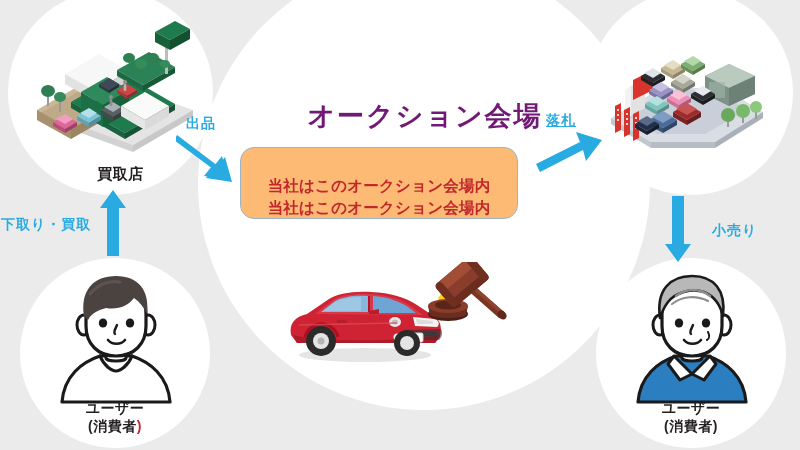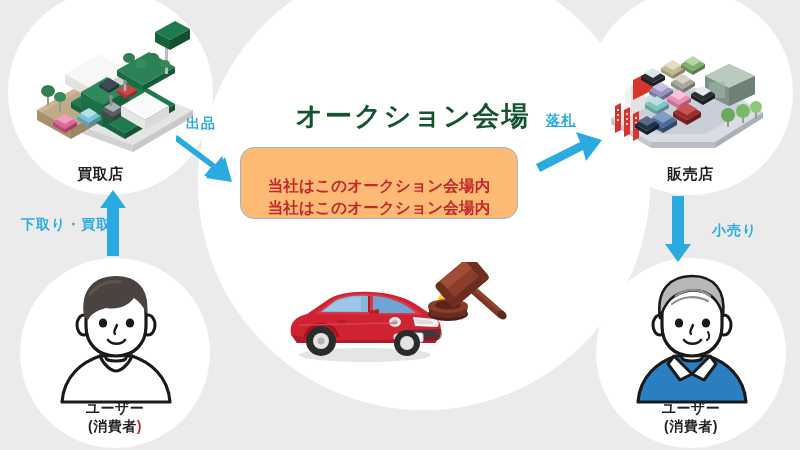--- a/index.html
+++ b/index.html
@@ -32,36 +32,36 @@
   .node-caption {
     position: absolute;
     text-align: center;
     color: #231f20;
     font-weight: 700;
     font-size: 15px;
     letter-spacing: .5px;
     line-height: 1.25;
     white-space: nowrap;
   }
-  #cap-buy  { left: 28px;  top: 165px; width: 145px; }
+  #cap-buy  { left: 48px;  top: 165px; width: 145px; }
   #cap-sell { left: 618px; top: 165px; width: 145px; }
   #cap-user-left  { left: 35px;  top: 400px; width: 160px; font-size: 14px;}
   #cap-user-right { left: 611px; top: 400px; width: 160px; font-size: 14px;}
   .paren-red { color: #c1272d; }
 
   
   #headline {
     position: absolute;
-    left: 243px;
+    left: 255px;
     top: 98px;
     width: 340px;
     text-align: center;
     font-size: 27px;
     font-weight: 700;
-    color: #14532d;
+    color: #701a75;
     letter-spacing: 2px;
     white-space: nowrap;
   }
 
   
   #callout {
     position: absolute;
     left: 240px;
     top: 147px;
     width: 278px;
@@ -88,21 +88,21 @@
     position: absolute;
     color: #29abe2;
     font-weight: 700;
     font-size: 14px;
     letter-spacing: 1px;
     white-space: nowrap;
     text-align: right;
   }
   #lbl-shuppin   { left: 186px; top: 115px; }
   #lbl-rakusatsu { left: 546px; top: 112px; text-decoration: underline; }
-  #lbl-shitadori { left: 21px;   top: 216px; }
+  #lbl-shitadori { left: 1px;   top: 216px; }
   #lbl-kouri     { left: 712px; top: 222px; }
 
   
   .arrow-svg { position: absolute; }
   #arrow-shuppin   { left: 176px; top: 128px; }
   #arrow-rakusatsu { left: 536px; top: 128px; }
   #arrow-shitadori { left: 100px; top: 190px; }
   #arrow-kouri     { left: 665px; top: 196px; }
 
   
@@ -504,21 +504,20 @@
   <svg class="arrow-svg" id="arrow-kouri" width="26" height="66" viewBox="0 0 26 66">
     <polygon points="13,66 26,48 19,48 19,0 7,0 7,48 0,48" fill="#29abe2"></polygon>
   </svg>
 
   <div class="flow-label" id="lbl-shuppin">出品</div>
   <div class="flow-label" id="lbl-rakusatsu">落札</div>
   <div class="flow-label" id="lbl-shitadori">下取り・買取</div>
   <div class="flow-label" id="lbl-kouri">小売り</div>
 
   <div class="node-caption" id="cap-buy">買取店</div>
-  <div class="node-caption" id="cap-sell">販売店</div>
 
   <div class="node-caption" id="cap-user-left">
     <div>ユーザー</div>
     <div><span>(</span><span>消費者</span><span class="paren-red">)</span></div>
   </div>
 
   <div class="node-caption" id="cap-user-right">
     <div>ユーザー</div>
     <div><span>(</span><span>消費者</span><span>)</span></div>
   </div>

